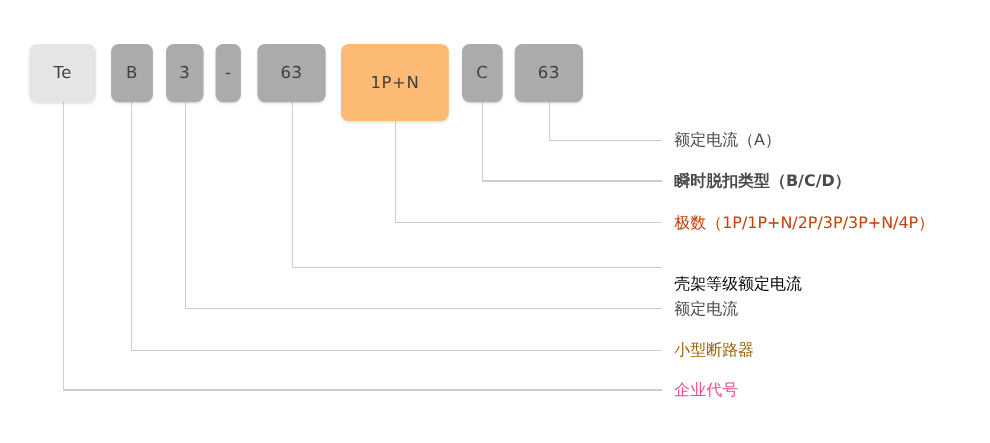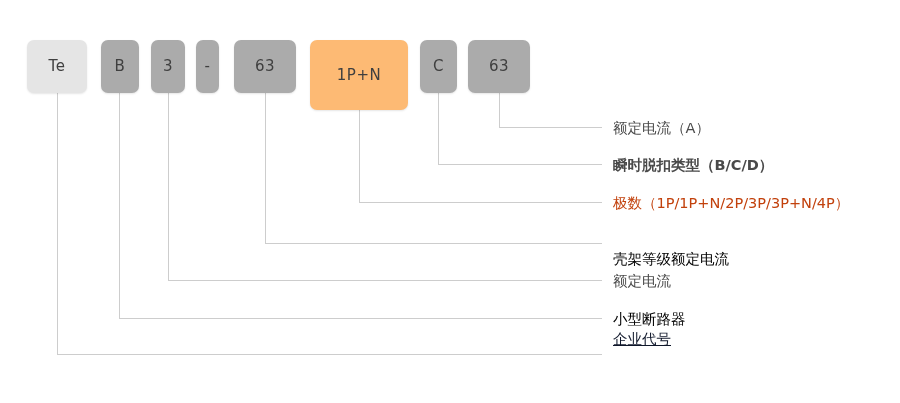--- a/index.html
+++ b/index.html
@@ -99,17 +99,17 @@
         <span>63</span>
       </div>
     </div>
 
   <div id="captions">
       <div class="caption" style="top: 121px; color: rgb(74, 74, 74);">额定电流（A）</div>
       <div class="caption" style="top: 158px; color: rgb(74, 74, 74); font-weight: bold;">瞬时脱扣类型（B/C/D）</div>
       <div class="caption" style="top: 196px; color: #c2410c;">极数（1P/1P+N/2P/3P/3P+N/4P）</div>
       <div class="caption" style="top: 252px; color: #000000;">壳架等级额定电流</div>
       <div class="caption" style="top: 274px; color: rgb(74, 74, 74);">额定电流</div>
-      <div class="caption" style="top: 312px; color: #000000;">小型断路器</div>
-      <div class="caption" style="top: 332px; color: #0f172a; text-decoration: underline;">企业代号</div>
+      <div class="caption" style="top: 312px; color: #a16207;">小型断路器</div>
+      <div class="caption" style="top: 348px; color: #ec4899;">企业代号</div>
     </div>
 
 </div>
 
 </body></html>

